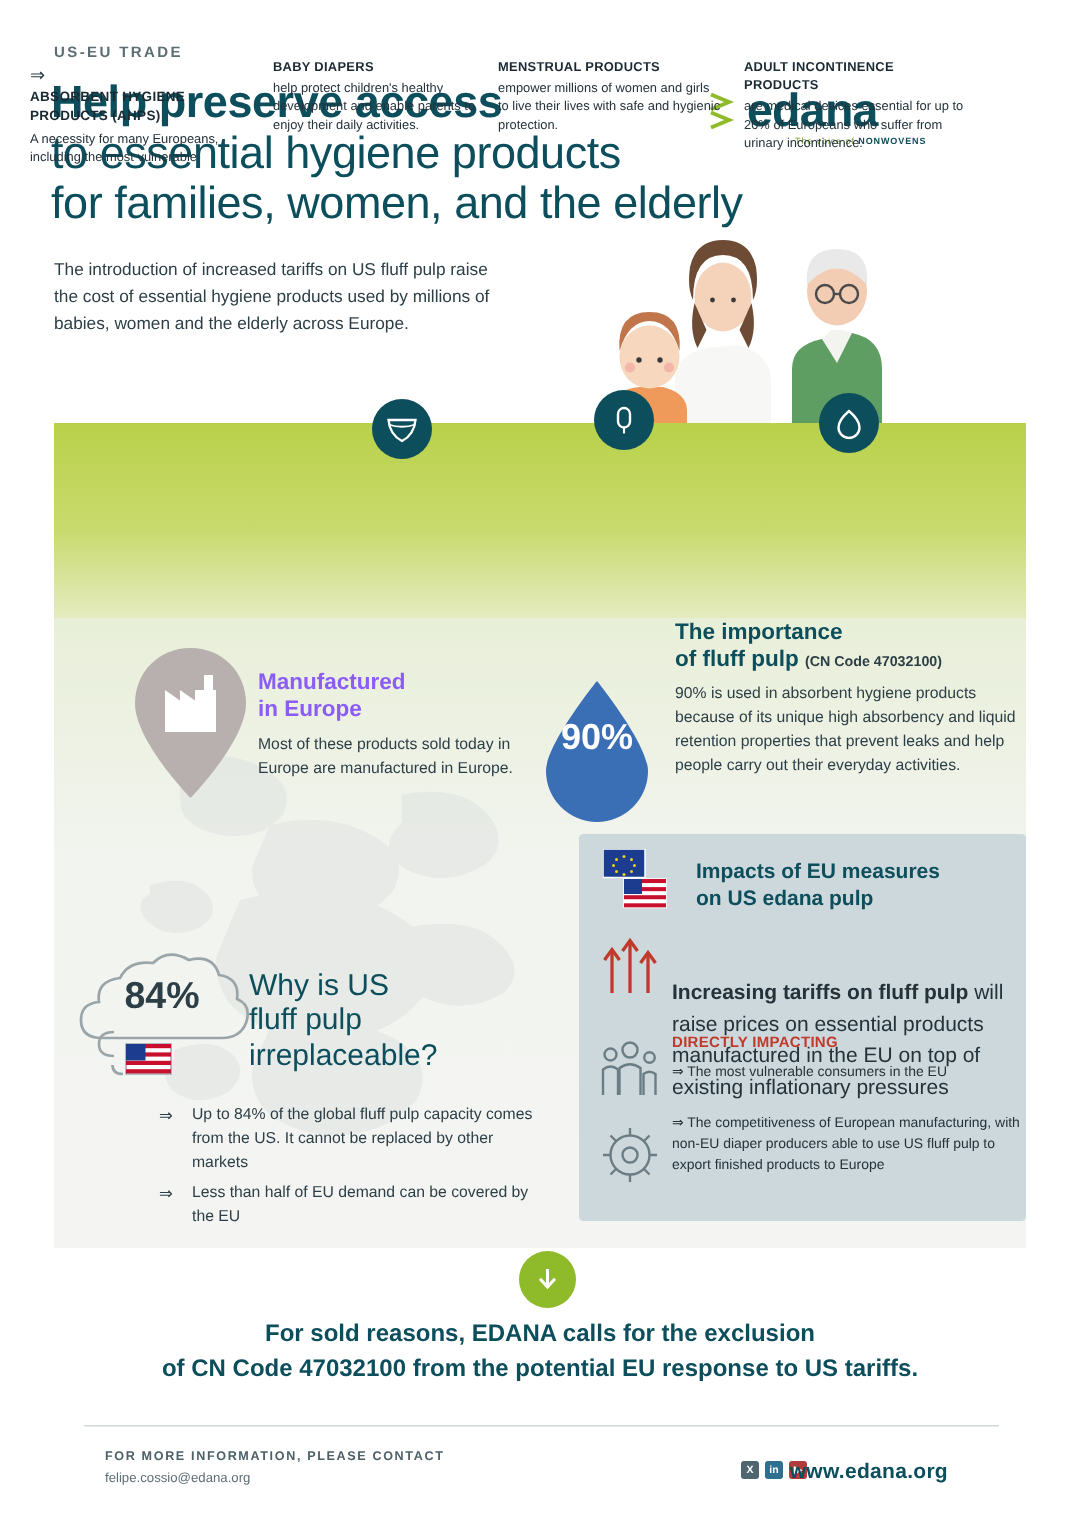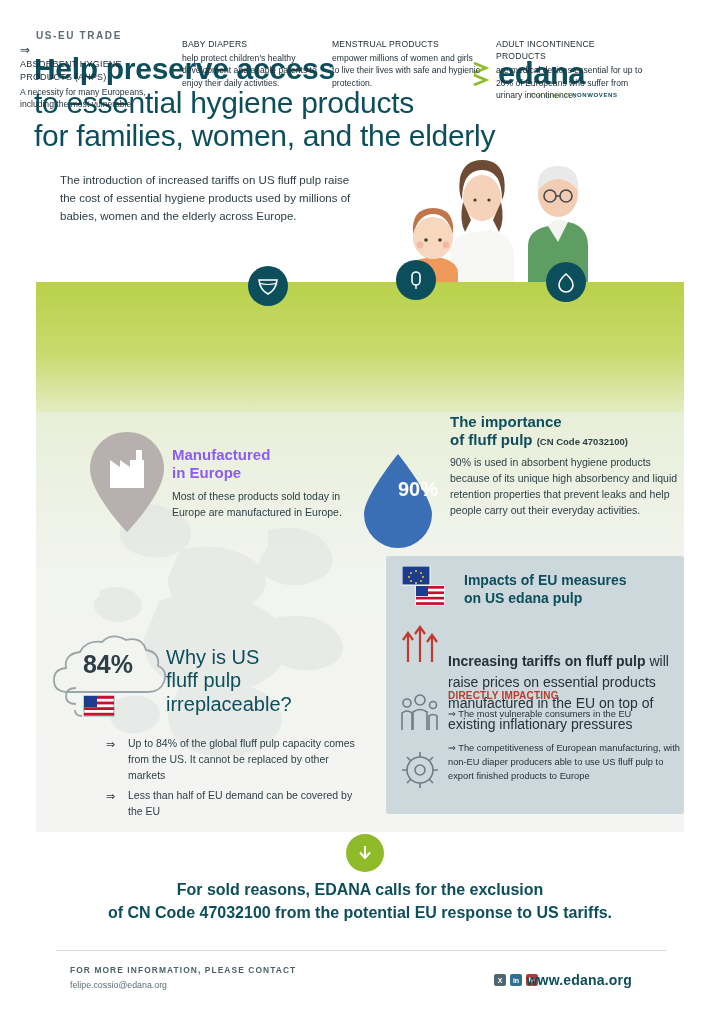--- a/index.html
+++ b/index.html
@@ -34,33 +34,33 @@
   .logo .mark{
     position:absolute;left:0;top:2px;width:22px;height:26px;
   }
   .logo .tag{
     font-size:6px;letter-spacing:0.6px;color:#7aa32a;padding-left:58px;margin-top:3px;
   }
   .logo .tag b{color:#0d4e5c;}
 
   .intro{
     position:absolute;left:36px;top:172px;width:300px;
-    font-size:11.5px;line-height:1.55;color:#2c3e46;margin-left:24px;
+    font-size:11.5px;line-height:1.55;color:#2c3e46;
   }
 
   
   .people{position:absolute;left:300px;top:150px;width:300px;height:150px;}
 
   
   .band{
     position:absolute;left:36px;top:282px;width:648px;height:130px;
     background:linear-gradient(180deg,#b9d14a 0%, #c9da6e 55%, #e4ecc0 100%);
   }
   .band-col{position:absolute;top:38px;font-size:8.6px;line-height:1.42;color:#24323a;}
-  .band-col h4{margin:0 0 2px 0;font-size:8.6px;font-weight:400;letter-spacing:0.2px;color:#1b2a32;text-transform:uppercase;}
+  .band-col h4{margin:0 0 2px 0;font-size:8.6px;font-weight:700;letter-spacing:0.2px;color:#1b2a32;text-transform:uppercase;}
   .c1{left:20px;width:150px;top:44px;}
   .c1 .arrow{font-size:12px;color:#2c3e46;line-height:1;margin-bottom:2px;}
   .c1 h4{font-size:9px;}
   .c2{left:182px;width:145px;}
   .c3{left:332px;width:150px;}
   .c4{left:496px;width:150px;}
 
   .bubble{
     position:absolute;width:40px;height:40px;border-radius:50%;
     background:#0d4e5c;display:flex;align-items:center;justify-content:center;
@@ -85,22 +85,22 @@
     position:absolute;left:172px;top:446px;width:180px;
     font-size:15px;font-weight:700;color:#8b5cf6;line-height:1.18;
   }
   .mfg-body{
     position:absolute;left:172px;top:489px;width:180px;
     font-size:10.5px;line-height:1.5;color:#2c3e46;
   }
 
   .drop{position:absolute;left:358px;top:452px;width:80px;height:96px;}
   .drop-pct{
-    position:absolute;left:378px;top:478px;width:80px;text-align:center;
-    font-size:20px;font-weight:700;color:#ffffff;
+    position:absolute;left:358px;top:478px;width:80px;text-align:center;
+    font-size:24px;font-weight:700;color:#ffffff;
   }
 
   .fluff-title{
     position:absolute;left:450px;top:413px;width:240px;
     font-size:15px;font-weight:700;color:#0d4e5c;line-height:1.2;
   }
   .fluff-title .code{font-size:9.5px;font-weight:700;color:#2c3e46;}
   .fluff-body{
     position:absolute;left:450px;top:455px;width:238px;
     font-size:10.5px;line-height:1.52;color:#2c3e46;

